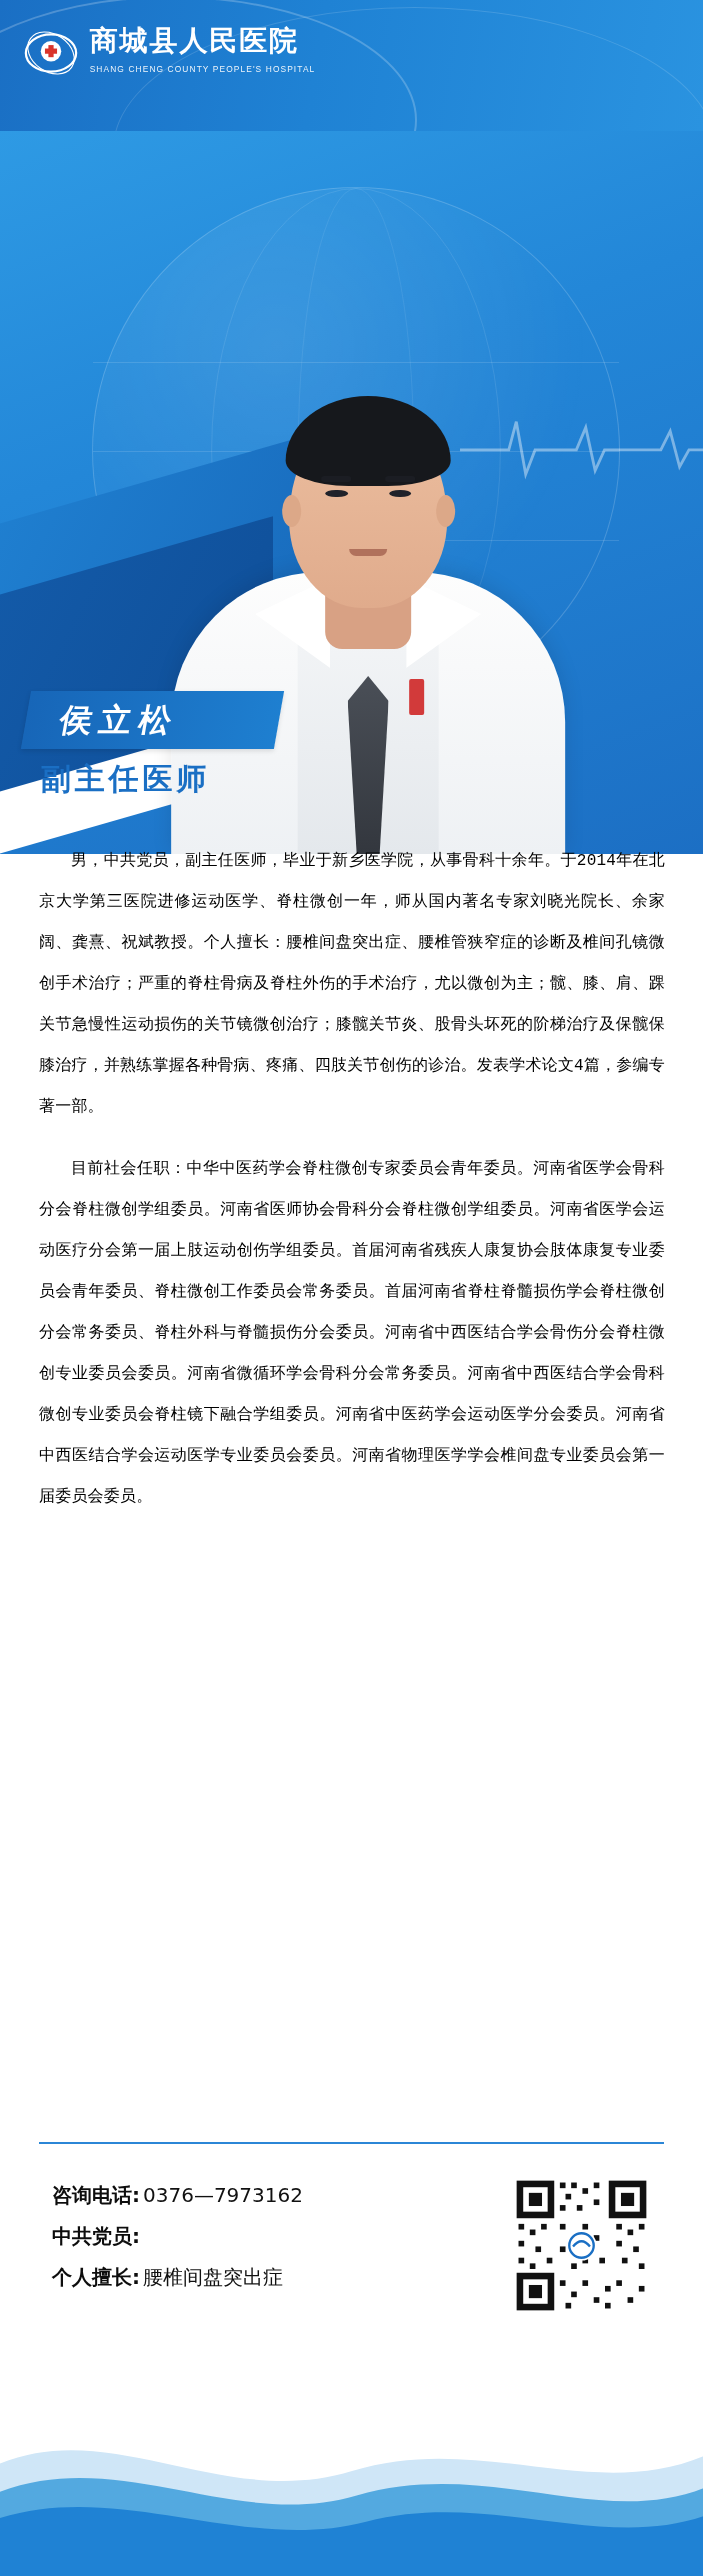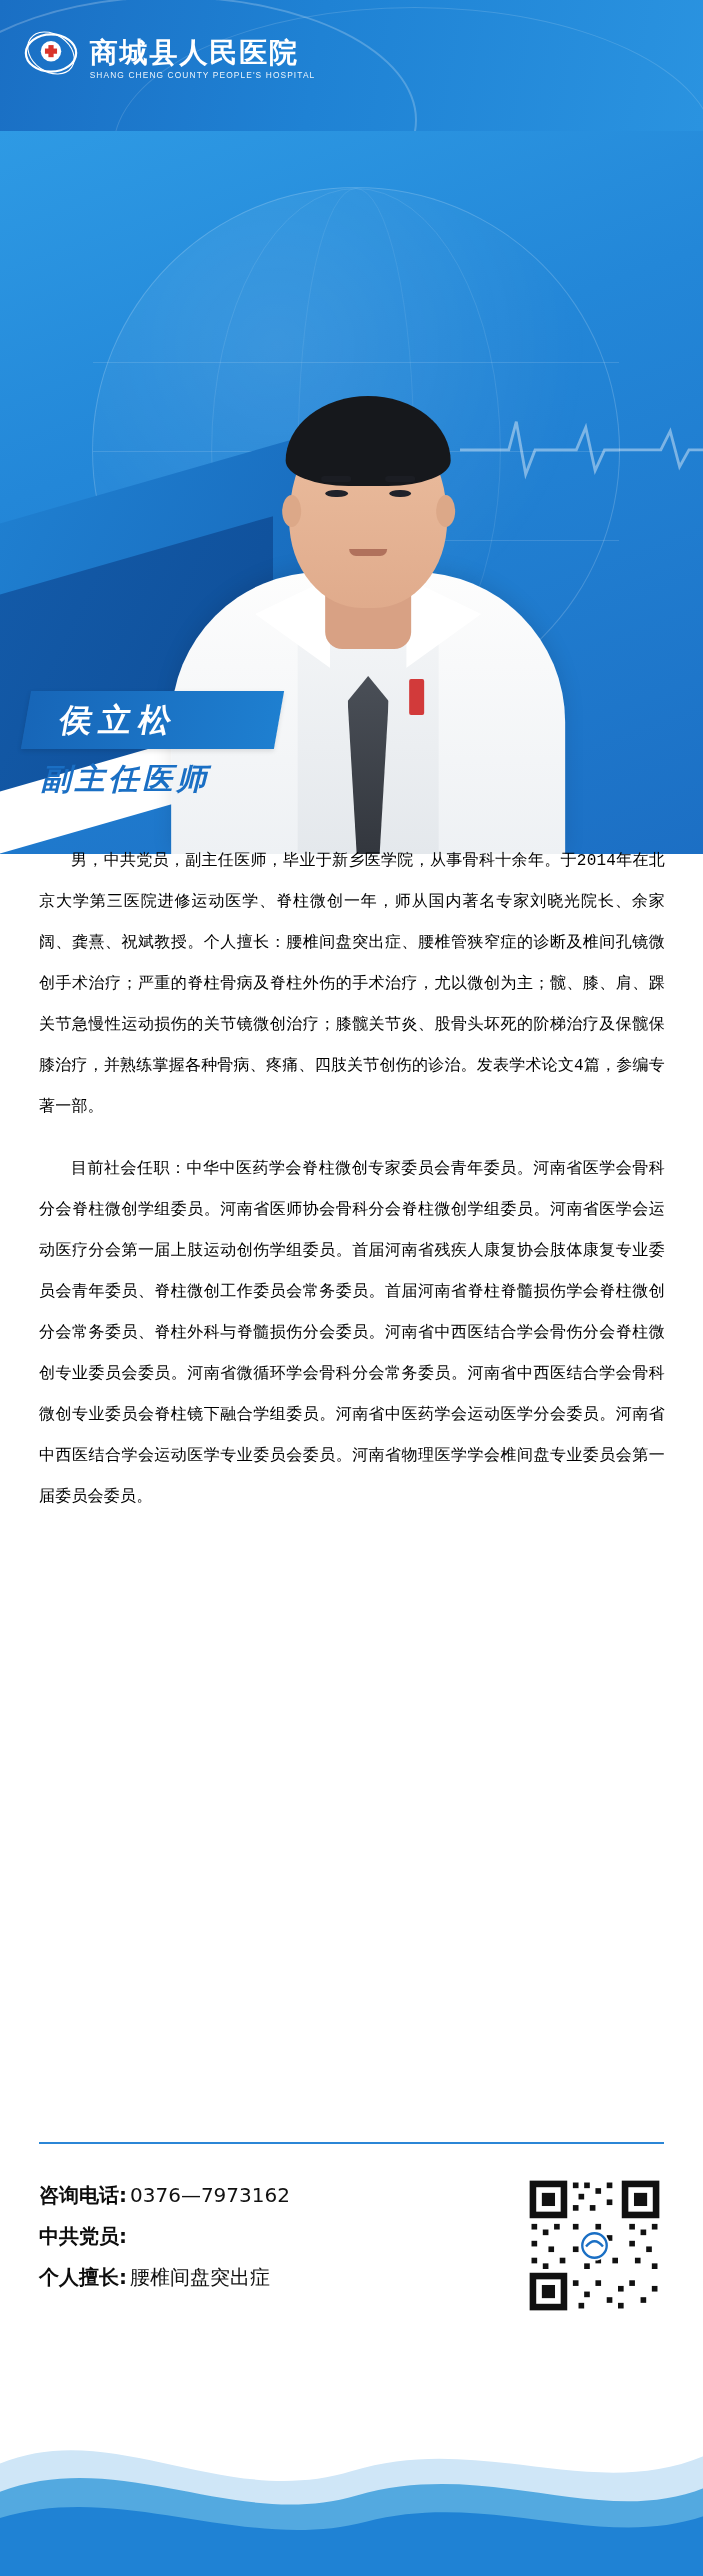--- a/index.html
+++ b/index.html
@@ -45,21 +45,21 @@
     width: 601px;
     height: 282px;
     border-radius: 50%;
     border: 1.9px solid rgba(255,255,255,0.14);
   }
   .logo-wrap {
     position: absolute;
     left: 24.4px;
     top: 26px;
     display: flex;
-    align-items: flex-end;
+    align-items: flex-start;
   }
   .logo-mark {
     position: relative;
     width: 54px;
     height: 54px;
     flex: none;
     margin-right: 11.3px;
   }
   .logo-text {
     color: #ffffff;
@@ -67,21 +67,21 @@
   }
   .logo-cn {
     font-size: 28px;
     font-weight: bold;
     letter-spacing: 1.9px;
     font-family: "DejaVu Sans", "Liberation Sans", sans-serif;
   }
   .logo-en {
     font-size: 8.4px;
     letter-spacing: 1.1px;
-    margin-top: 4px;
+    margin-top: 10px;
     opacity: 0.92;
   }
 
   
   .hero {
     position: relative;
     width: 704px;
     height: 723px;
     background: linear-gradient(160deg, #2e9ae4 0%, #2387d8 38%, #1c6fc4 100%);
     overflow: hidden;
@@ -318,21 +318,20 @@
     font-family: "DejaVu Sans", "Liberation Sans", sans-serif;
   }
   .title-text {
     position: absolute;
     left: 41px;
     top: 68px;
     font-size: 30px;
     font-weight: bold;
     color: #1a6fc4;
     letter-spacing: 3.8px;
-    font-style: italic;
     font-family: "DejaVu Sans", "Liberation Sans", sans-serif;
   }
 
   
   .content {
     position: absolute;
     left: 0;
     top: 841px;
     width: 704px;
     padding: 0 39px;
@@ -356,21 +355,21 @@
     top: 2142px;
     width: 625px;
     height: 1.9px;
     background: #2b86d6;
   }
   .footer {
     position: absolute;
     left: 0;
     top: 2175px;
     width: 704px;
-    padding: 0 39px;
+    padding: 0 52px;
     box-sizing: border-box;
     display: flex;
     justify-content: space-between;
     align-items: flex-start;
   }
   .finfo {
     font-family: "DejaVu Sans", "Liberation Sans", sans-serif;
     font-size: 20px;
     line-height: 41px;
     color: #111111;

